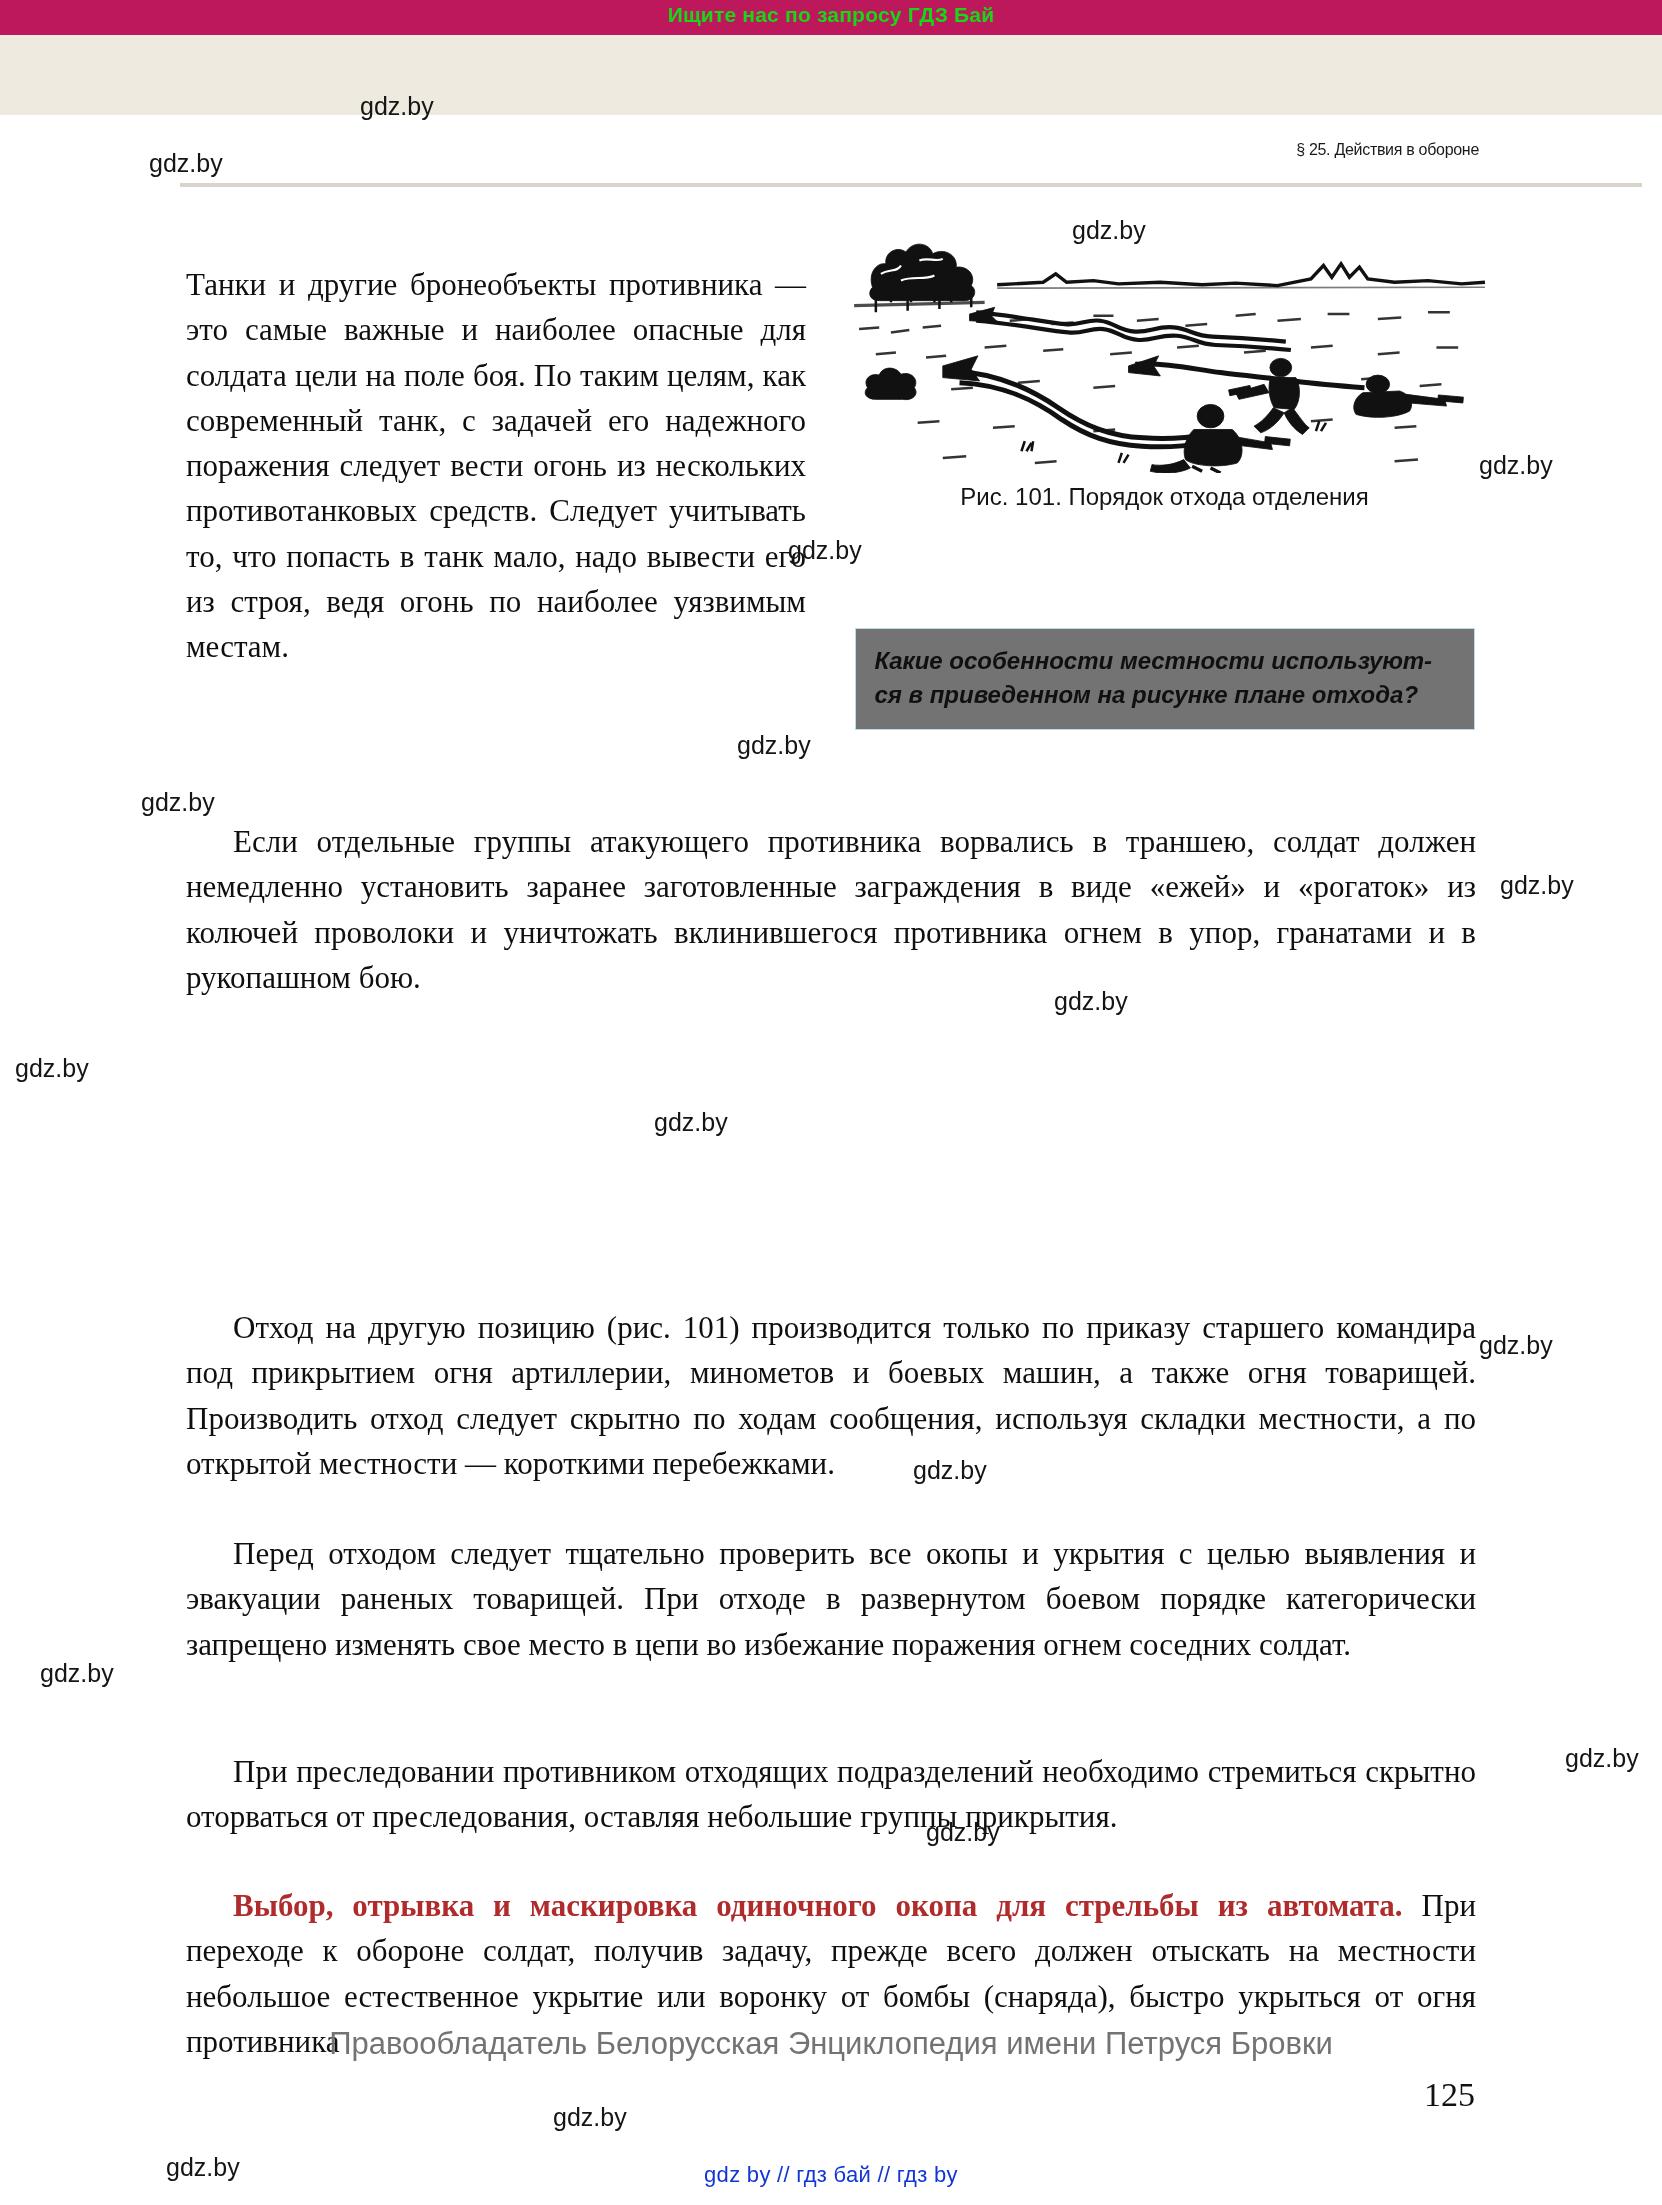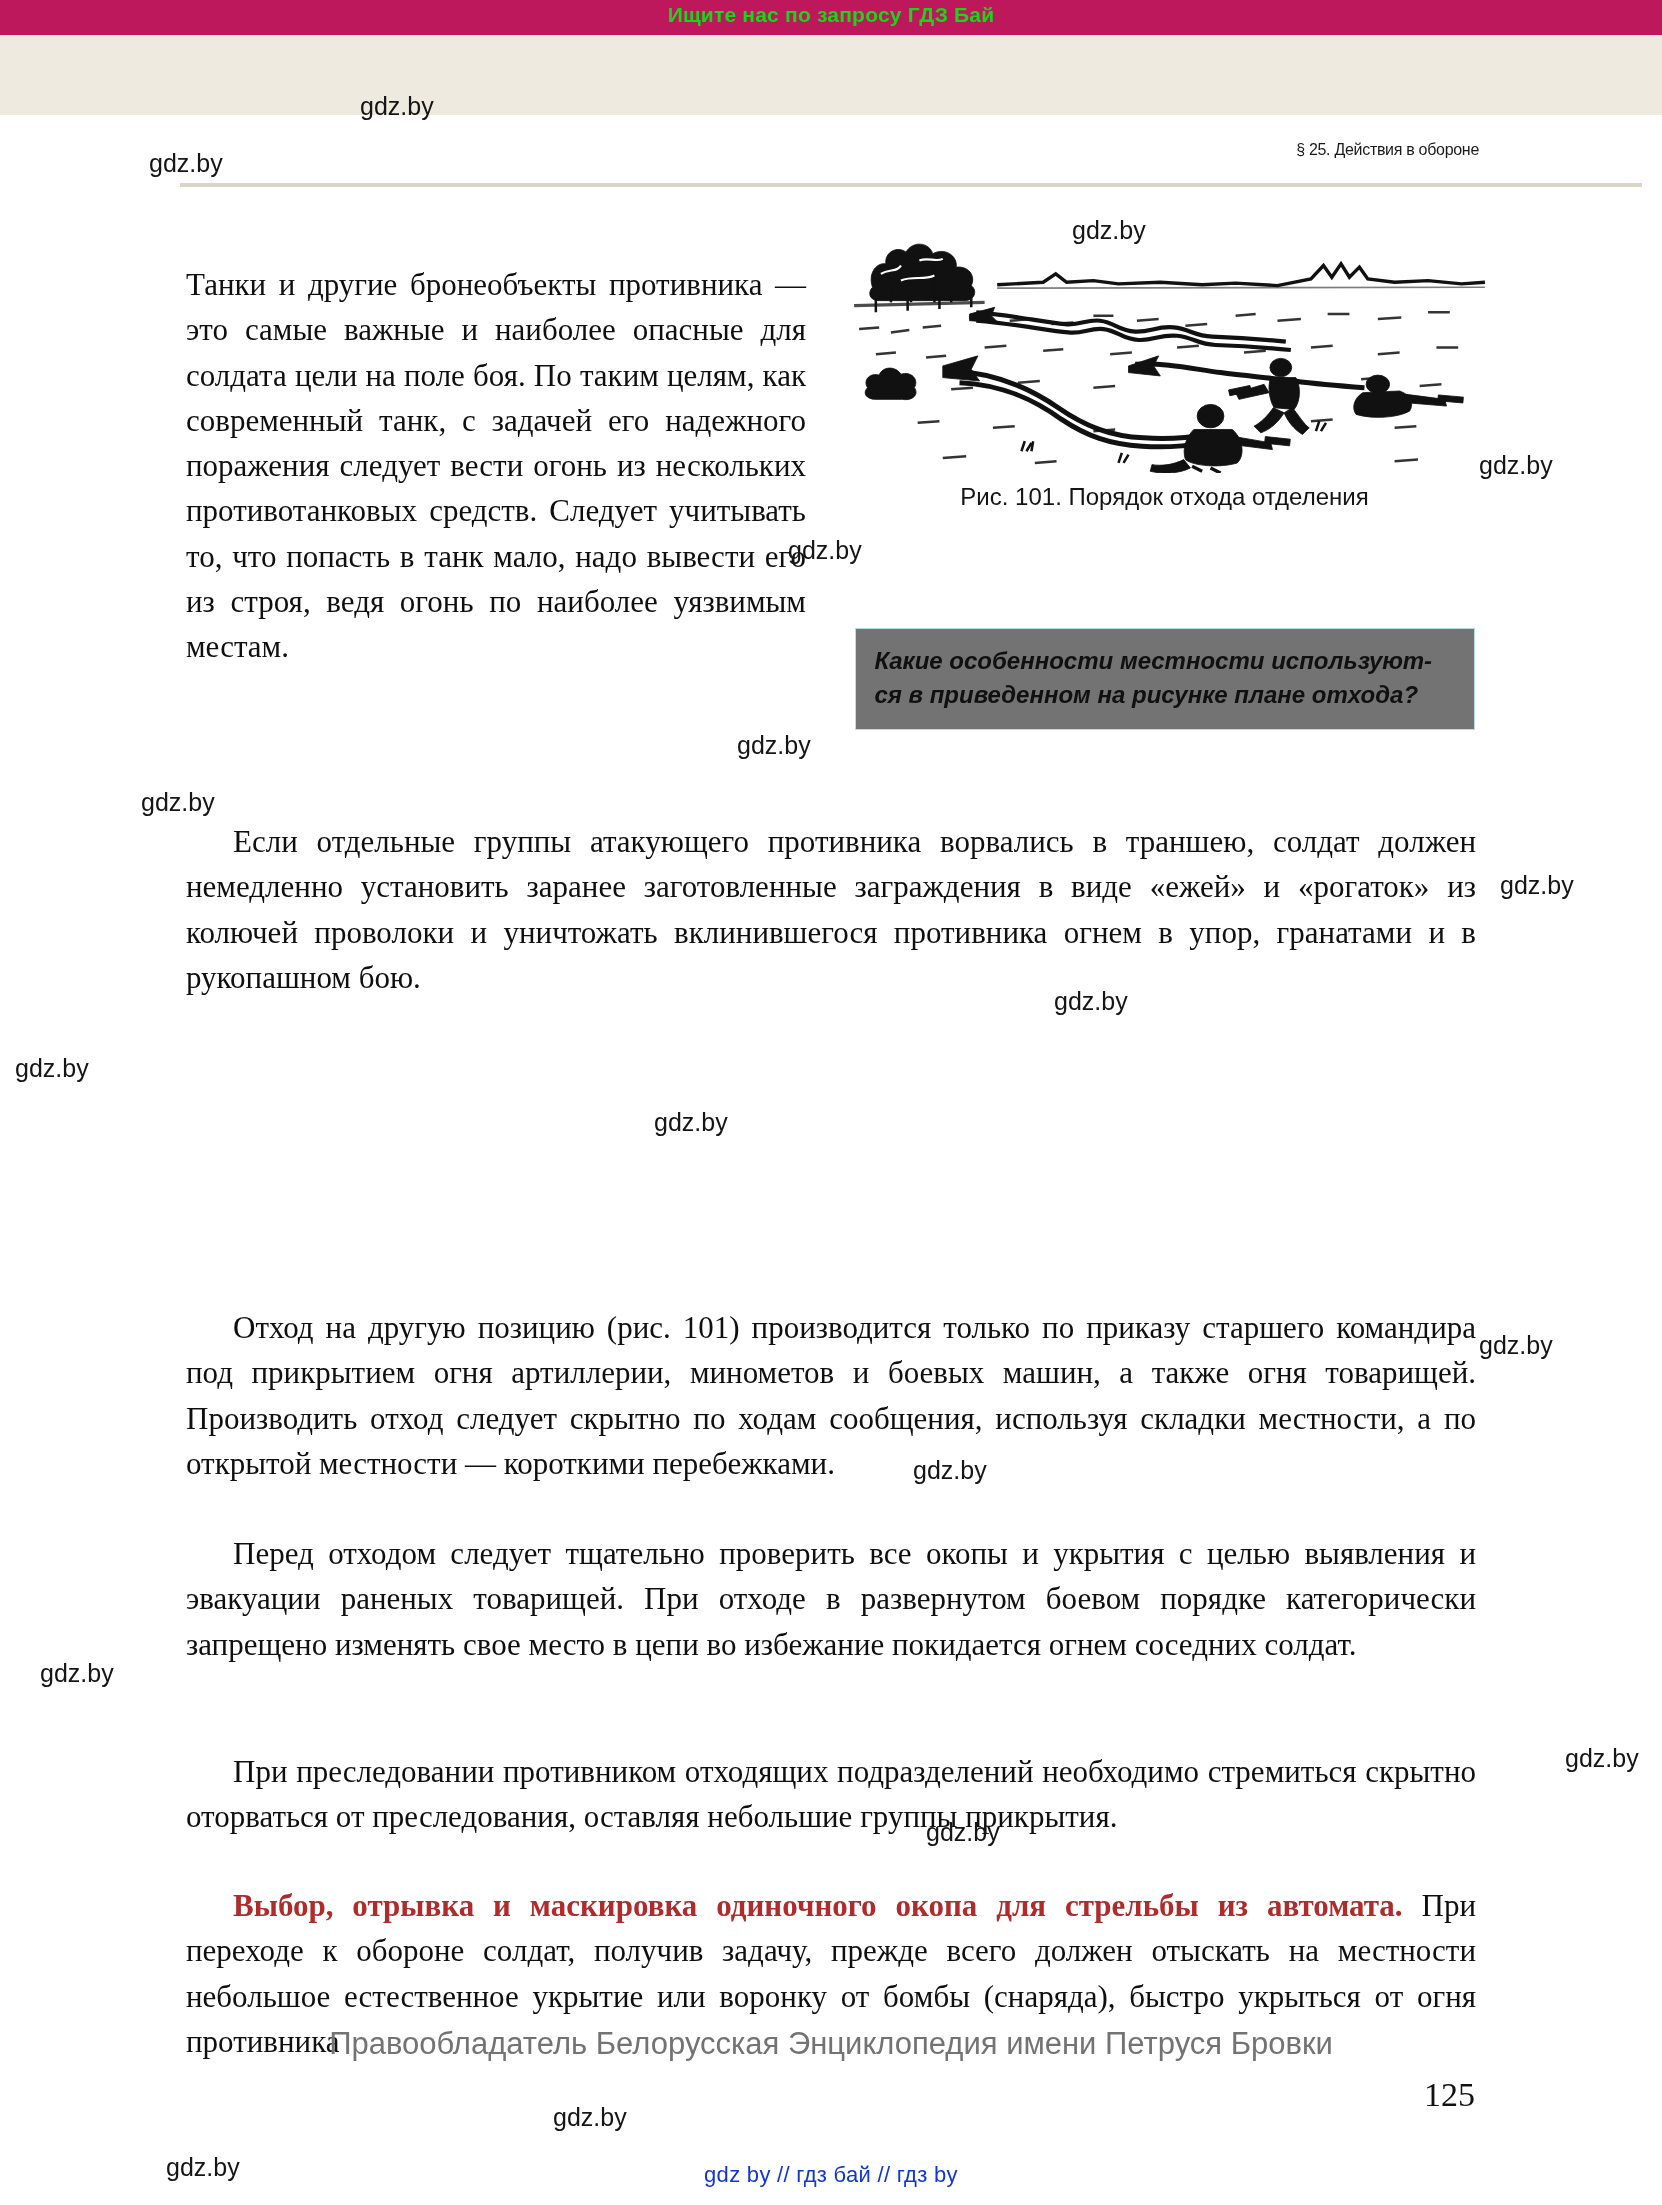--- a/index.html
+++ b/index.html
@@ -193,21 +193,21 @@
 
 <div id="running-head">§ 25. Действия в обороне</div>
 <div id="head-rule"></div>
 
 <div id="page-body">
 
   <p class="col-para" id="para-1">Танки и другие бронеобъекты противника — это самые важные и наиболее опасные для солдата цели на поле боя. По таким целям, как современный танк, с задачей его надежного поражения следует вести огонь из нескольких противотанковых средств. Следует учитывать то, что попасть в танк мало, надо вывести его из строя, ведя огонь по наиболее уязвимым местам.</p>
 
   <p class="full-para" id="para-2">Если отдельные группы атакующего противника ворвались в траншею, солдат должен немедленно установить заранее заготовленные заграждения в виде «ежей» и «рогаток» из колючей проволоки и уничтожать вклинившегося противника огнем в упор, гранатами и в рукопашном бою.</p>
   <p class="full-para" id="para-5">Отход на другую позицию (рис. 101) производится только по приказу старшего командира под прикрытием огня артиллерии, минометов и боевых машин, а также огня товарищей. Производить отход следует скрытно по ходам сообщения, используя складки местности, а по открытой местности — короткими перебежками.</p>
-  <p class="full-para" id="para-6">Перед отходом следует тщательно проверить все окопы и укрытия с целью выявления и эвакуации раненых товарищей. При отходе в развернутом боевом порядке категорически запрещено изменять свое место в цепи во избежание покидается огнем соседних солдат.</p>
+  <p class="full-para" id="para-6">Перед отходом следует тщательно проверить все окопы и укрытия с целью выявления и эвакуации раненых товарищей. При отходе в развернутом боевом порядке категорически запрещено изменять свое место в цепи во избежание поражения огнем соседних солдат.</p>
   <p class="full-para" id="para-7">При преследовании противником отходящих подразделений необходимо стремиться скрытно оторваться от преследования, оставляя небольшие группы прикрытия.</p>
   <p class="full-para" id="para-8"><span class="red-lead">Выбор, отрывка и маскировка одиночного окопа для стрельбы из автомата.</span><span> При переходе к обороне солдат, получив задачу, прежде всего должен отыскать на местности небольшое естественное укрытие или воронку от бомбы (снаряда), быстро укрыться от огня противника</span></p>
 
   <div id="figure-block">
     <div id="figure-illustration">
       <svg width="645" height="251" viewBox="0 0 770 300" xmlns="http://www.w3.org/2000/svg">
         <rect x="0" y="0" width="770" height="300" fill="#ffffff"></rect>
         <g stroke="#111" fill="#111">
 
           <path d="M185 75 L240 72 L255 62 L268 72 L300 70 L330 74 L380 72 L430 75 L470 73 L520 76 L560 68 L575 52 L585 66 L596 50 L606 66 L618 54 L628 68 L660 72 L700 70 L740 74 L768 72" fill="none" stroke-width="4"></path>

